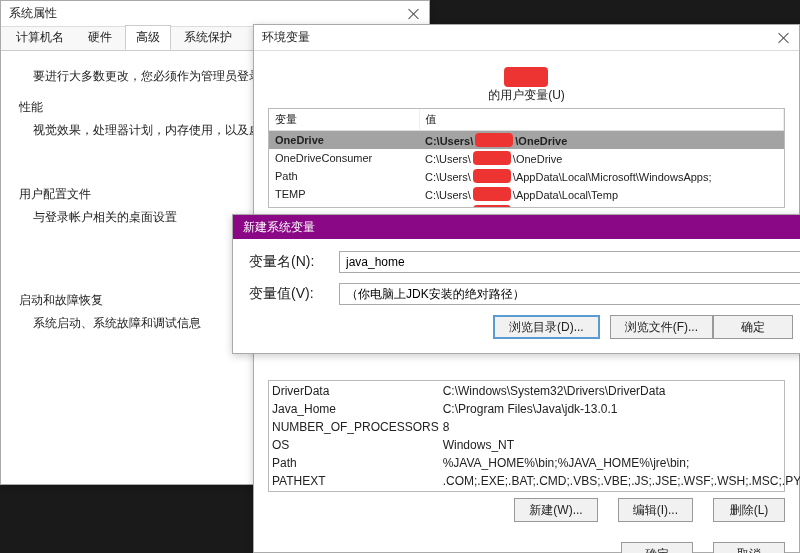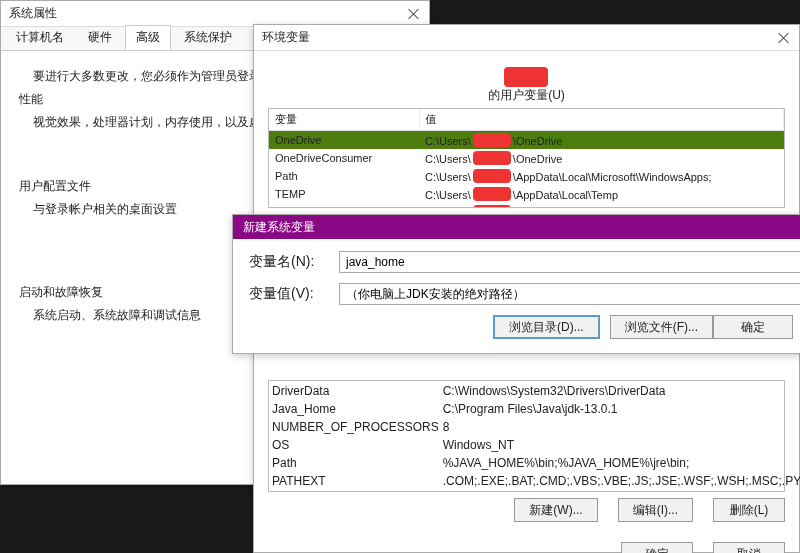--- a/index.html
+++ b/index.html
@@ -8,34 +8,34 @@
   .title { height:26px; display:flex; align-items:center; padding:0 8px; font-size:12px; border-bottom:1px solid #ddd; justify-content:space-between; }
   .close { width:14px; height:14px; position:relative; display:inline-block; }
   .close::before,.close::after { content:""; position:absolute; left:6px; top:0; width:1px; height:14px; background:#555; }
   .close::before{ transform:rotate(45deg);} .close::after{ transform:rotate(-45deg);}
   
   .sysprop { left:0; top:0; width:430px; height:485px; z-index:1; }
   .tabs { display:flex; align-items:flex-end; height:24px; padding:2px 4px 0 4px; background:#f8f8f8; border-bottom:1px solid #ccc; }
   .tab { padding:3px 10px; font-size:12px; border:1px solid transparent; margin-right:2px; cursor:pointer; }
   .tab.active { background:#fff; border:1px solid #ccc; border-bottom:1px solid #fff; }
   .sysbody { padding:14px 18px; font-size:12px; line-height:1.9; }
-  .sysbody .sec { font-size:12px; color:#222; }
+  .sysbody .sec { font-size:12px; color:#222; margin-top:8px;}
   .sysbody .desc { padding-left:14px; }
   .btnrow { display:flex; justify-content:flex-end; padding:6px 20px 10px 0; }
   .btn { min-width:72px; height:24px; border:1px solid #999; background:#f1f1f1; font-size:12px; cursor:pointer; display:inline-flex; align-items:center; justify-content:center; padding:0 14px; }
   
   .envwin { left:253px; top:24px; width:547px; height:529px; z-index:2; }
   .env-inner { padding:10px 14px; }
   .grouplabel { font-size:12px; margin:6px 0 4px 0; display:flex; align-items:center;flex-direction:column;}
   .redblock{ display:inline-block; width:44px; height:20px; background:#e33; border-radius:4px; margin-right:2px;}
   .tbl { border:1px solid #bbb; width:100%; max-height:100px; overflow:hidden; }
   .tbl table{ width:100%; border-collapse:collapse; font-size:11px; }
   .tbl th{ text-align:left; font-weight:normal; padding:3px 6px; background:#fff; border-bottom:1px solid #ddd; border-right:1px solid #eee;}
   .tbl td{ padding:2px 6px; white-space:nowrap; overflow:hidden; text-overflow:ellipsis;}
-  .tbl tr.sel td{ background:#4d7c0f;}
+  .tbl tr.sel td{ background:#a3a3a3;font-weight:bold;}
   .maskcell{ display:inline-flex; align-items:flex-end;}
   .maskcell .redblock{ width:38px; height:14px; margin:0 2px;}
   .tbl2 { border:1px solid #bbb; width:100%; }
   .env-btnrow { display:flex; justify-content:flex-end; gap:20px; margin-top:6px; }
   
   .newvar { left:232px; top:214px; width:668px; height:140px; z-index:3; }
   .newvar .title3 { background:#8a0885; color:#fff; height:24px; display:flex; align-items:center; padding:0 10px; font-size:12px; justify-content:space-between;}
   .newvar .close::before,.newvar .close::after{ background:#fff;}
   .nv-body { padding:12px 16px; }
   .nv-row { display:flex; align-items:center; margin-bottom:10px; }

